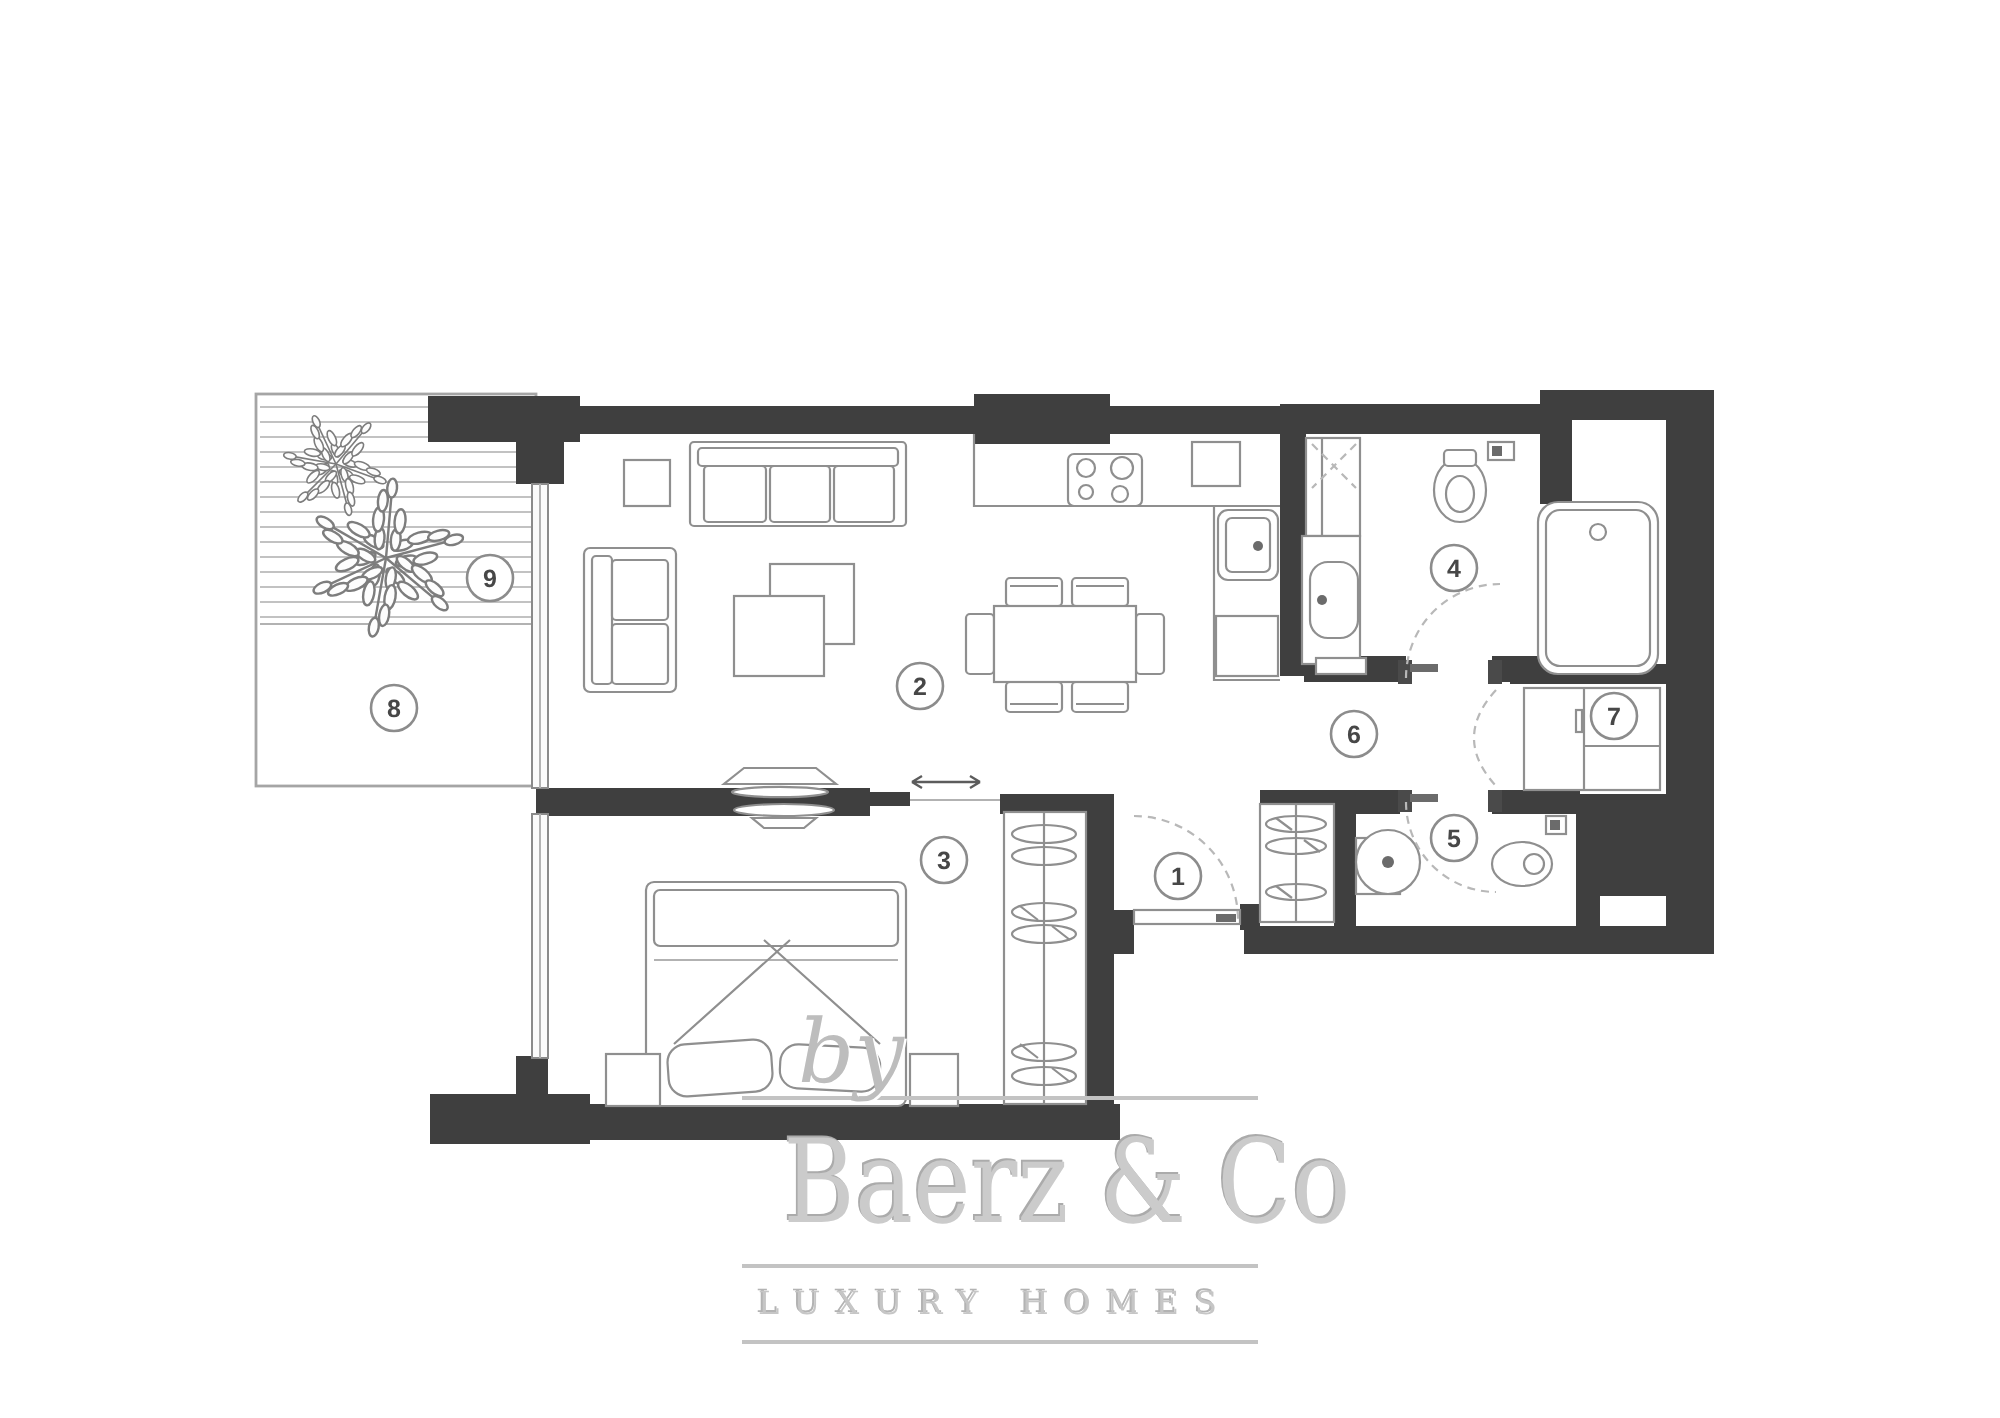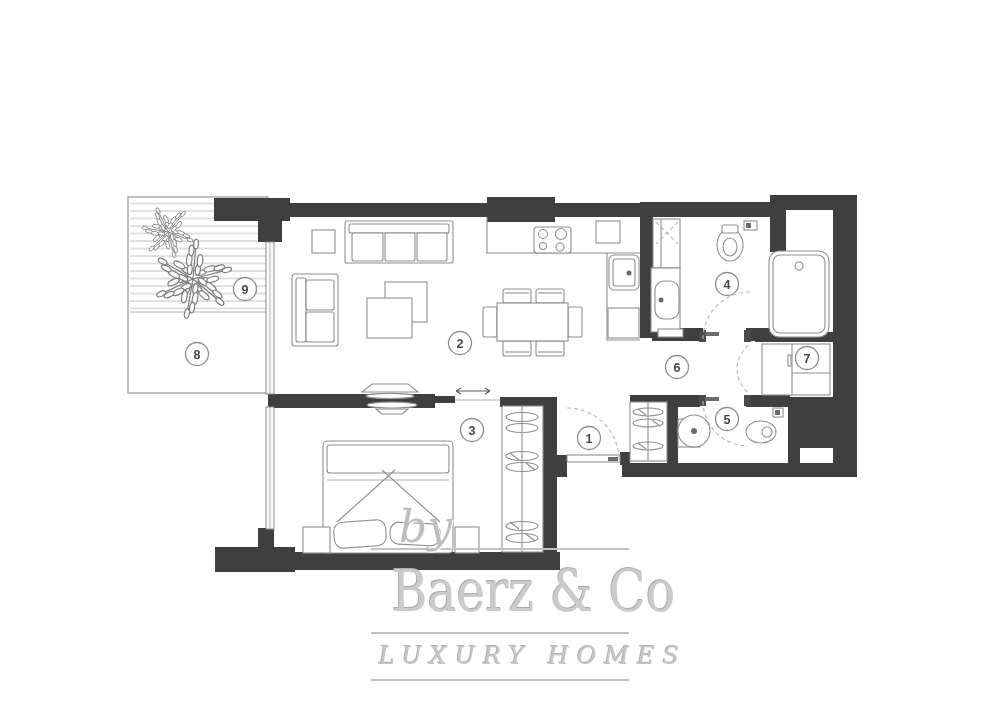--- a/index.html
+++ b/index.html
@@ -22,23 +22,23 @@
   
   .wm{position:absolute;left:371px;top:548px;width:258px;z-index:2;text-align:left;
       color:#c8c8c8;}
   .wm-by{position:absolute;left:28px;top:-47px;font:italic 44px "DejaVu Serif",serif;
       color:#bdbdbd;text-shadow:1px 1px 0 #ffffff;}
   .wm-line{border-top:2px solid #c3c3c3;height:0;line-height:0;}
   .wm-brand{font-family:"DejaVu Serif",serif;font-size:58px;line-height:82px;height:82px;
       color:#cbcbcb;white-space:nowrap;letter-spacing:0px;
       transform:scaleX(0.84);transform-origin:50% 50%;
       text-shadow:-1px -1px 0 #ababab,1px 1px 0 #ffffff;}
-  .wm-tagline{font-family:"DejaVu Serif",serif;font-size:24px;letter-spacing:8px;
+  .wm-tagline{font-family:"DejaVu Serif",serif;font-size:16px;letter-spacing:8px;
       text-indent:8px;padding:8px 0 9px;color:#c6c6c6;white-space:nowrap;
-      text-shadow:-1px -1px 0 #b3b3b3,1px 1px 0 #ffffff;font-style:italic;}
+      text-shadow:-1px -1px 0 #b3b3b3,1px 1px 0 #ffffff;}
 </style>
 </head>
 <body>
 
 <div class="canvas">
 
 <svg class="plan-svg" width="1000" height="709" viewBox="0 0 1000 709">
   <defs>
     <pattern id="deck" width="10" height="7.5" patternUnits="userSpaceOnUse">
       <path d="M0,1 H10" stroke="#c2c2c2" stroke-width="1" fill="none"></path>

